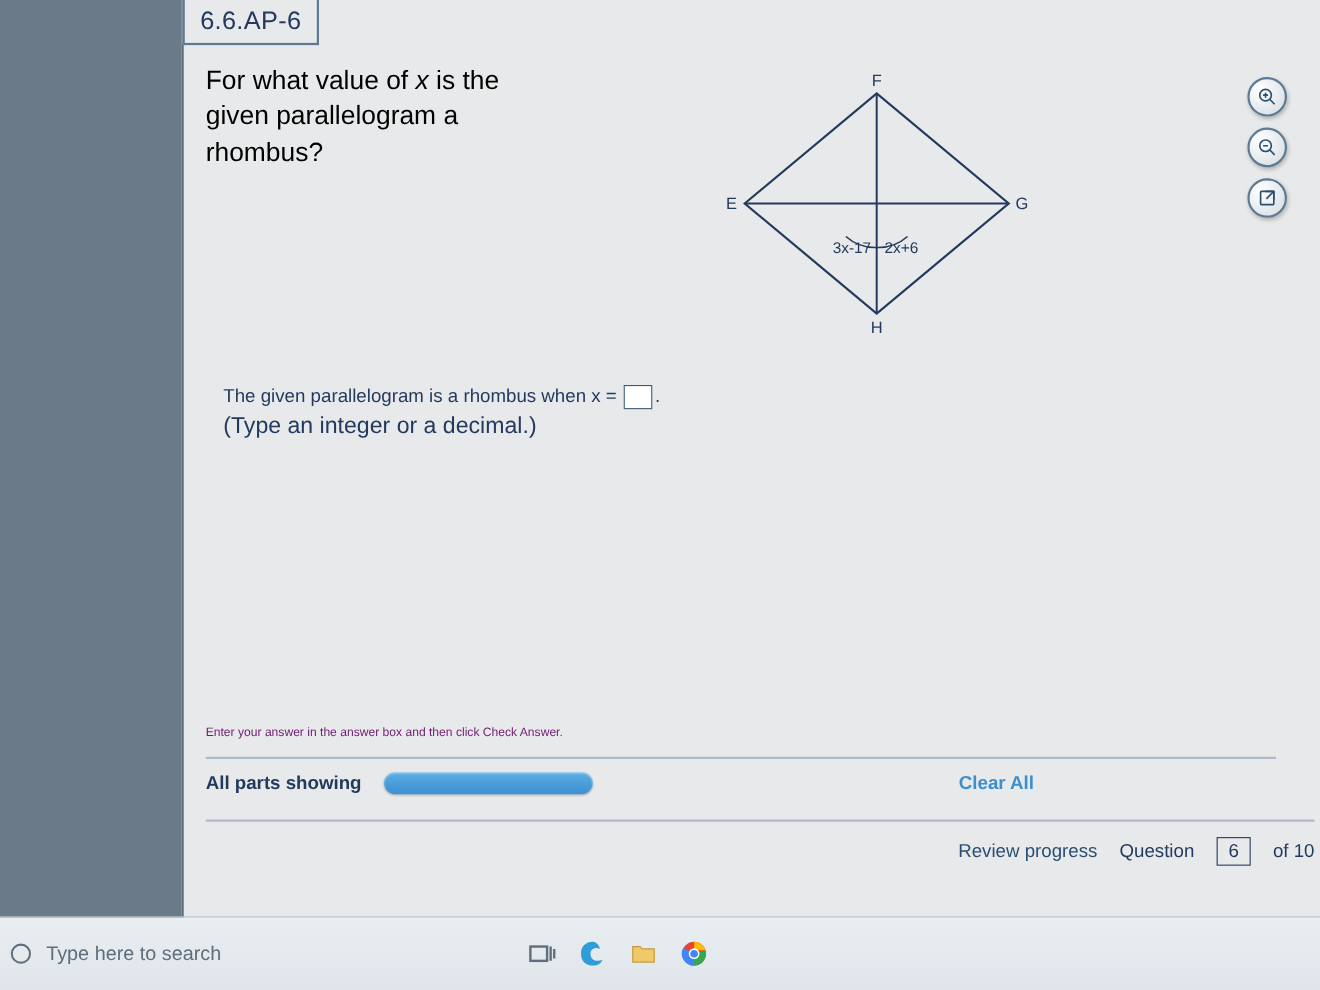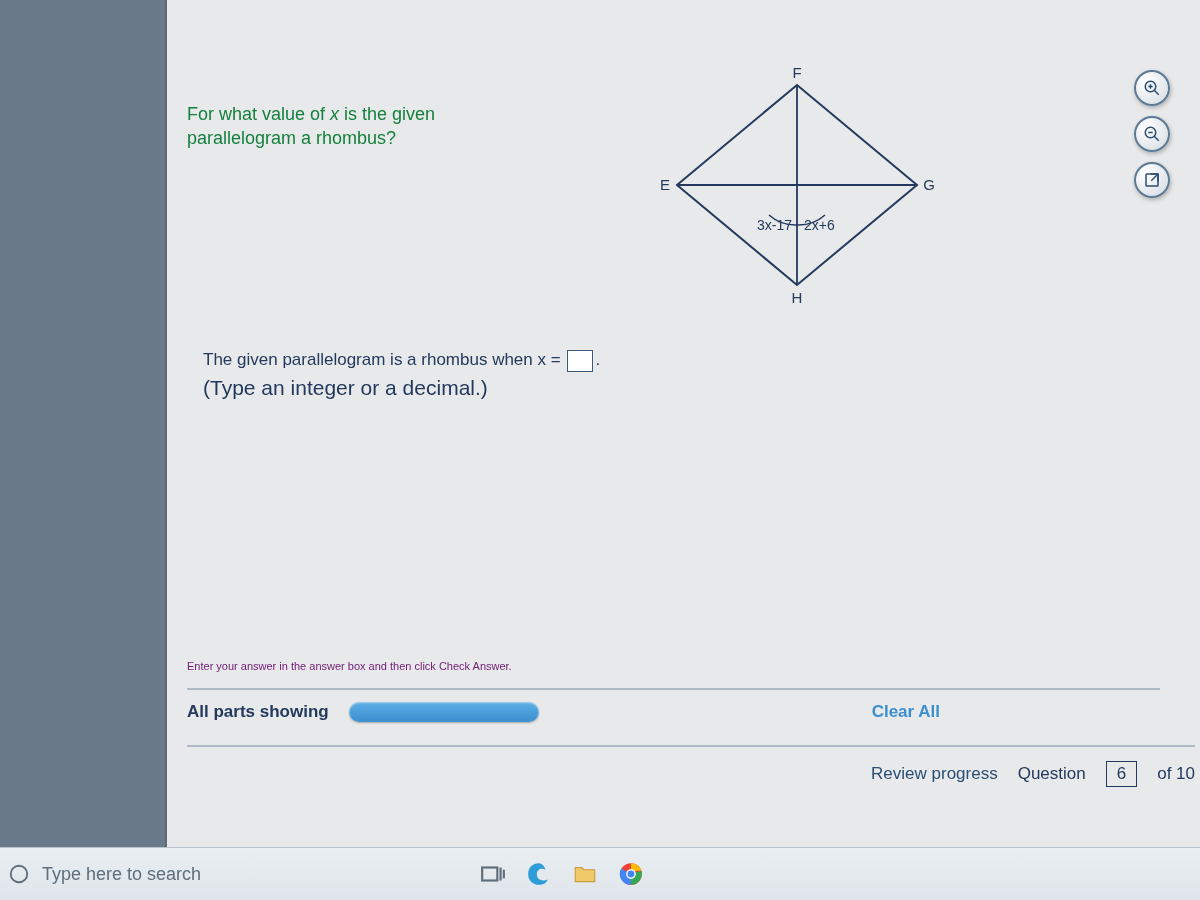--- a/index.html
+++ b/index.html
@@ -1,52 +1,53 @@
 <!DOCTYPE html>
 <html><head>
 <meta charset="utf-8">
 <style>
   * { box-sizing: border-box; margin: 0; padding: 0; }
   html, body { width: 1200px; height: 900px; font-family: Arial, Helvetica, sans-serif; background: #6a7a88; overflow: hidden; }
   .screen { position: relative; width: 1200px; height: 900px; }
   .content-area { position: absolute; left: 165px; top: 0; right: 0; bottom: 53px; background: #e8e9ea; border-left: 2px solid #5c6a78; }
   .problem-tab { position: absolute; left: -1px; top: 0; padding: 5px 14px 7px; font-size: 23px; color: #233a5e; border: 2px solid #5c7a93; border-top: none; background: #e8e9ea; letter-spacing: 0.3px; }
   .question-body { position: absolute; left: 20px; top: 58px; right: 40px; }
-  .question-text { font-size: 18px; color: #15803d; line-height: 1.35; max-width: 300px; margin-top: 44px; }
+  .question-text { font-size: 24px; color: #000000; line-height: 1.35; max-width: 300px; }
   .italic { font-style: italic; }
   .figure-wrap { position: absolute; left: 480px; top: 60px; width: 300px; height: 250px; }
   .figure-wrap svg { width: 100%; height: 100%; }
   .tool-buttons { position: absolute; right: 30px; top: 70px; display: flex; flex-direction: column; gap: 10px; }
   .tool-btn { width: 36px; height: 36px; border-radius: 50%; border: 2px solid #5c7a93; background: radial-gradient(circle at 30% 30%, #ffffff, #d4dbe2); display: flex; align-items: center; justify-content: center; cursor: pointer; box-shadow: 1px 2px 4px rgba(0,0,0,0.25); }
   .tool-btn svg { width: 18px; height: 18px; stroke: #2a4e72; fill: none; stroke-width: 2; }
   .answer-section { position: absolute; left: 36px; top: 350px; right: 40px; }
   .answer-line { font-size: 17px; color: #233a5e; }
   .answer-input { display: inline-block; width: 26px; height: 22px; border: 1.5px solid #3b5978; background: #fff; vertical-align: middle; margin: 0 2px; }
   .answer-hint { font-size: 21px; color: #233a5e; margin-top: 4px; }
   .footer-instr { position: absolute; left: 20px; right: 40px; bottom: 175px; font-size: 11px; color: #701a75; }
   .parts-row { position: absolute; left: 20px; right: 40px; bottom: 125px; border-top: 2px solid #aebac6; padding-top: 12px; display: flex; align-items: center; }
   .parts-label { font-size: 17px; font-weight: bold; color: #233a5e; margin-right: 20px; }
   .progress-pill { width: 190px; height: 20px; border-radius: 10px; background: linear-gradient(#5caee5, #3c8fcf); box-shadow: inset 0 1px 2px rgba(255,255,255,0.5), 0 1px 2px rgba(0,0,0,0.3); }
   .clear-all { position: absolute; right: 220px; font-size: 17px; color: #3c8fcf; cursor: pointer; font-weight: bold; }
   .review-row { position: absolute; left: 20px; right: 5px; bottom: 60px; border-top: 2px solid #aebac6; padding-top: 14px; display: flex; align-items: center; justify-content: flex-end; gap: 20px; font-size: 17px; color: #233a5e; }
   .review-label { color: #2a4e72; font-weight: 500; }
   .qbox { border: 1.5px solid #233a5e; padding: 2px 10px; }
-  .taskbar { position: absolute; left: 0; right: 0; bottom: 0; height: 53px; background: linear-gradient(#e9eef2, #dfe5ea); border-top: 1px solid #b9c3cd; display: flex; align-items: center; padding-left: 8px; gap: 6px; }
+  .taskbar { position: absolute; left: 0; right: 0; bottom: 0; height: 67px; background: linear-gradient(#e9eef2, #dfe5ea); border-top: 1px solid #b9c3cd; display: flex; align-items: center; padding-left: 8px; gap: 6px; }
   .search-icon { width: 22px; height: 22px; display:flex; align-items:center; justify-content:center; }
   .search-icon svg { stroke:#5e6e7b; fill:none; stroke-width:2; }
   .search-text { font-size: 18px; color: #5e6e7b; margin-left: 6px; }
   .tb-spacer { width: 260px; }
   .tb-icon { width: 40px; height: 40px; display: flex; align-items: center; justify-content: center; cursor: pointer; }
   .tb-icon svg { width: 26px; height: 26px; }
 </style>
 </head>
 <body>
 
 <div class="screen">
   <div class="content-area">
+    <div class="problem-tab">6.6.AP-6</div>
 
     <div class="question-body">
       <p class="question-text">
         <span>For what value of </span><span class="italic">x</span><span> is the given parallelogram a rhombus?</span>
       </p>
     </div>
 
     <div class="figure-wrap">
       <svg viewBox="0 0 300 250">
         <polygon points="30,125 150,25 270,125 150,225" fill="none" stroke="#233a5e" stroke-width="2"></polygon>

